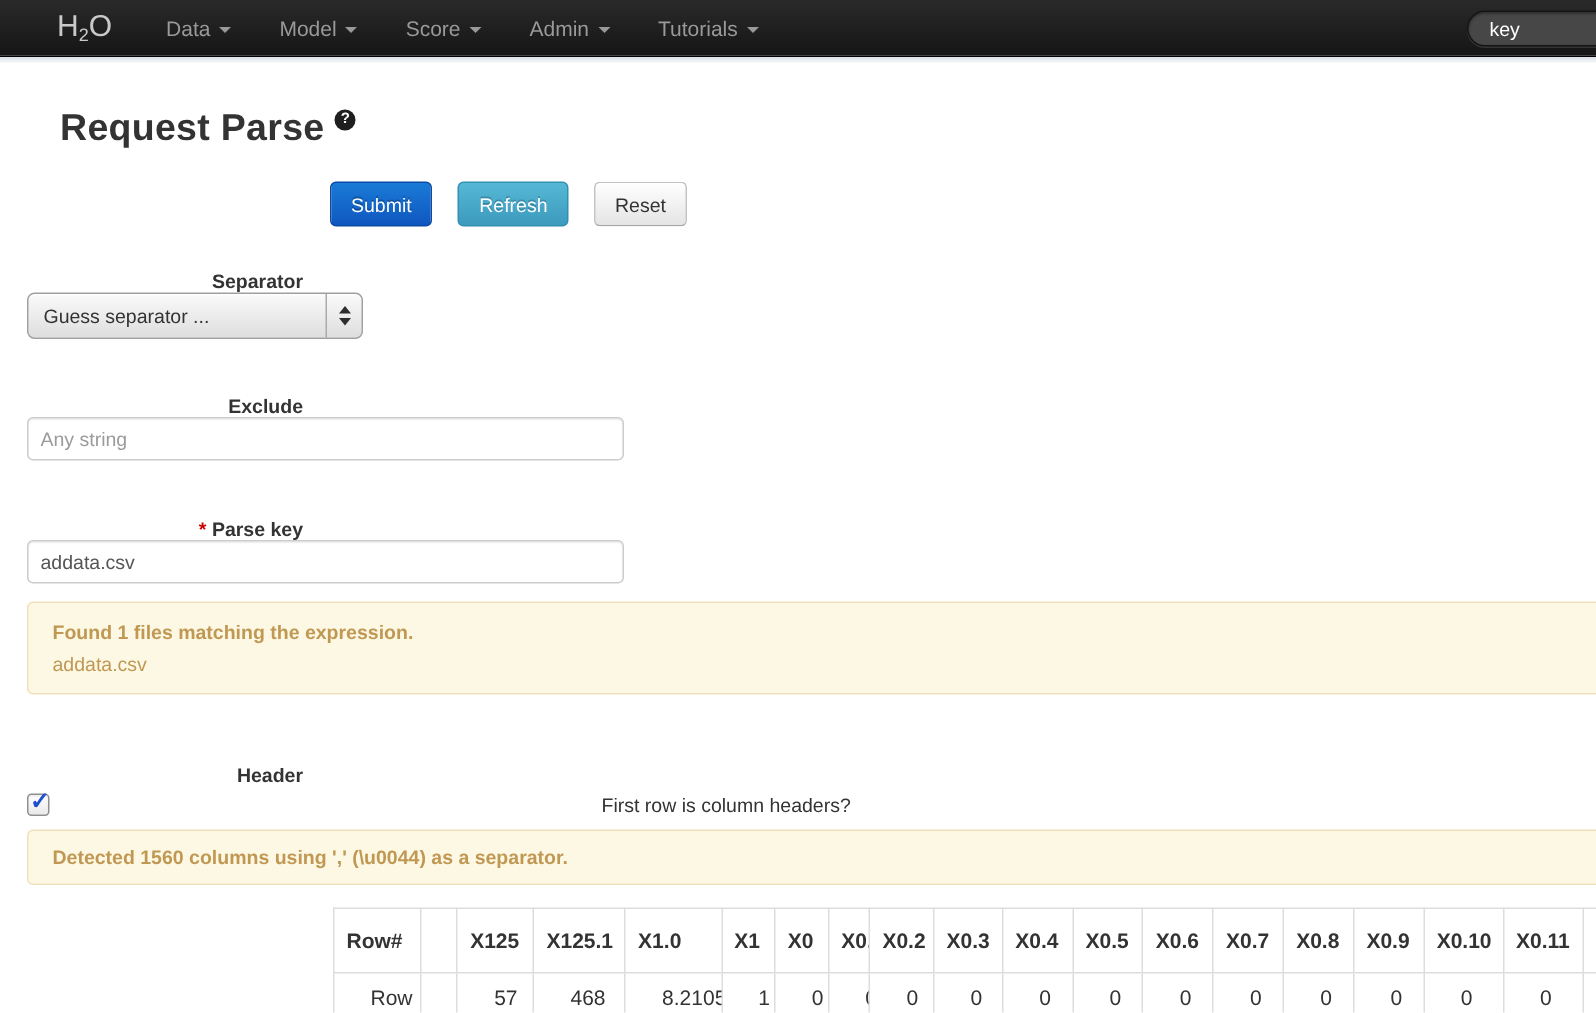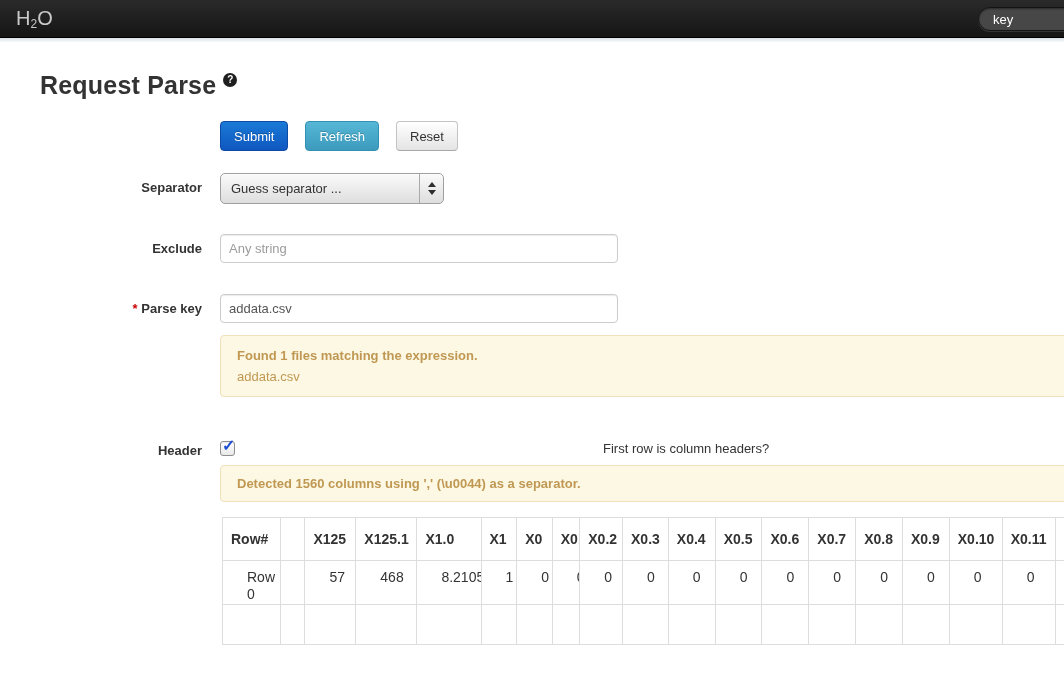--- a/index.html
+++ b/index.html
@@ -8,21 +8,21 @@
     width:1064px; height:675px; overflow:hidden; position:relative;
     background:#fff; font-family:"Liberation Sans", sans-serif; color:#333;
   }
 
   
   .navbar {
     height:37px; background:linear-gradient(#2a2a2a,#151515);
     display:flex; align-items:center; position:relative;
     border-bottom:1px solid #000;
   }
-  .brand { color:#c9c9c9; font-size:20px; margin-left:16px; cursor:pointer; white-space:nowrap; }
+  .brand { color:#c9c9c9; font-size:20px; margin-left:38px; cursor:pointer; white-space:nowrap; }
   .brand .sub { font-size:12px; vertical-align:-3px; }
   .nav-menu { display:flex; margin-left:20px; height:100%; align-items:center; }
   .nav-item { color:#999; font-size:14px; padding:0 16px; cursor:pointer; display:flex; align-items:center; white-space:nowrap; }
   .caret {
     width:0; height:0; margin-left:6px; margin-top:2px;
     border-left:4px solid transparent; border-right:4px solid transparent;
     border-top:4px solid #999; display:inline-block;
   }
   .nav-search {
     position:absolute; left:978px; top:7px; width:110px; height:20px;
@@ -39,21 +39,21 @@
     line-height:28px; letter-spacing:0.2px;
   }
   .help-badge {
     display:inline-block; width:14px; height:14px; background:#1f1f1f; color:#fff;
     border-radius:50%; font-size:10px; font-weight:bold; text-align:center;
     line-height:14px; vertical-align:11px; margin-left:7px; cursor:pointer;
   }
 
   
   .form { margin-top:22px; }
-  .form-row { display:flex; align-items:flex-start; }
+  .form-row { display:flex; align-items:flex-start;flex-direction:column; }
   .label-col {
     width:202px; flex-shrink:0; text-align:right;
     font-weight:bold; font-size:13px; color:#333; padding-top:7px;
   }
   .control-col { margin-left:18px; }
 
   
   .btn-row { margin-left:220px; display:flex; gap:6px; margin-bottom:22px; }
   .btn {
     height:28px; padding:0 13px; border-radius:4px; font-size:13px;
@@ -136,20 +136,42 @@
   .preview th { font-weight:bold; height:43px; vertical-align:middle; white-space:nowrap; }
   .preview td { vertical-align:top; padding-top:8px; line-height:17px;padding-left:24px; }
   .preview tbody tr:first-child td { height:44px; }
   .preview tbody tr:last-child td  { height:40px; }
 </style>
 </head>
 <body>
 
 <div class="navbar">
   <div class="brand"><span>H</span><span class="sub">2</span><span>O</span></div>
+  <div class="nav-menu">
+      <div class="nav-item">
+        <span>Data</span>
+        <span class="caret"></span>
+      </div>
+      <div class="nav-item">
+        <span>Model</span>
+        <span class="caret"></span>
+      </div>
+      <div class="nav-item">
+        <span>Score</span>
+        <span class="caret"></span>
+      </div>
+      <div class="nav-item">
+        <span>Admin</span>
+        <span class="caret"></span>
+      </div>
+      <div class="nav-item">
+        <span>Tutorials</span>
+        <span class="caret"></span>
+      </div>
+    </div>
   <input class="nav-search" type="text" value="key" style="">
 </div>
 <div class="navbar-shadow"></div>
 
 <h1 class="page-title"><span>Request Parse</span><span class="help-badge">?</span></h1>
 
 <div class="form">
 
   <div class="btn-row row-buttons">
     <button class="btn btn-primary">Submit</button>

